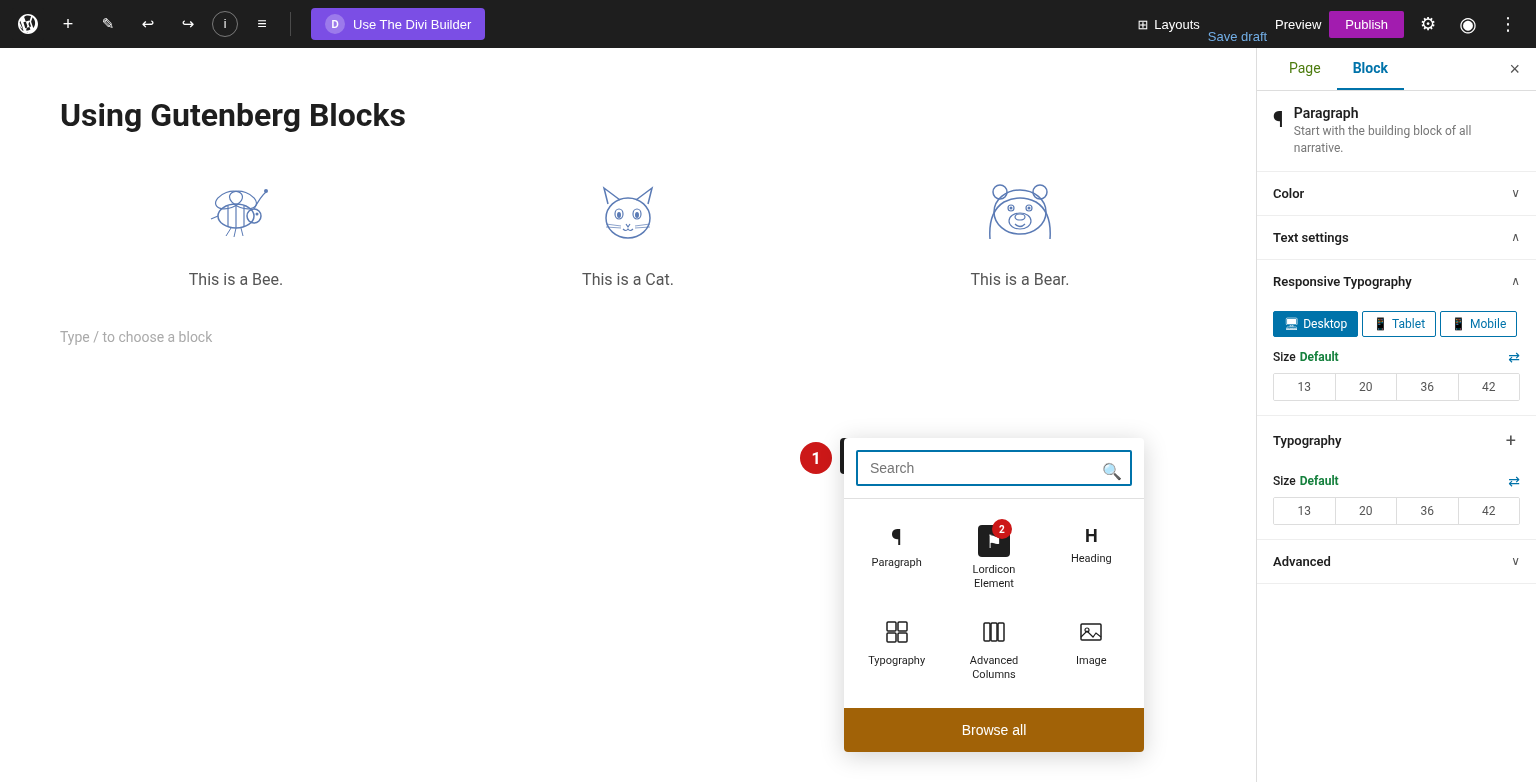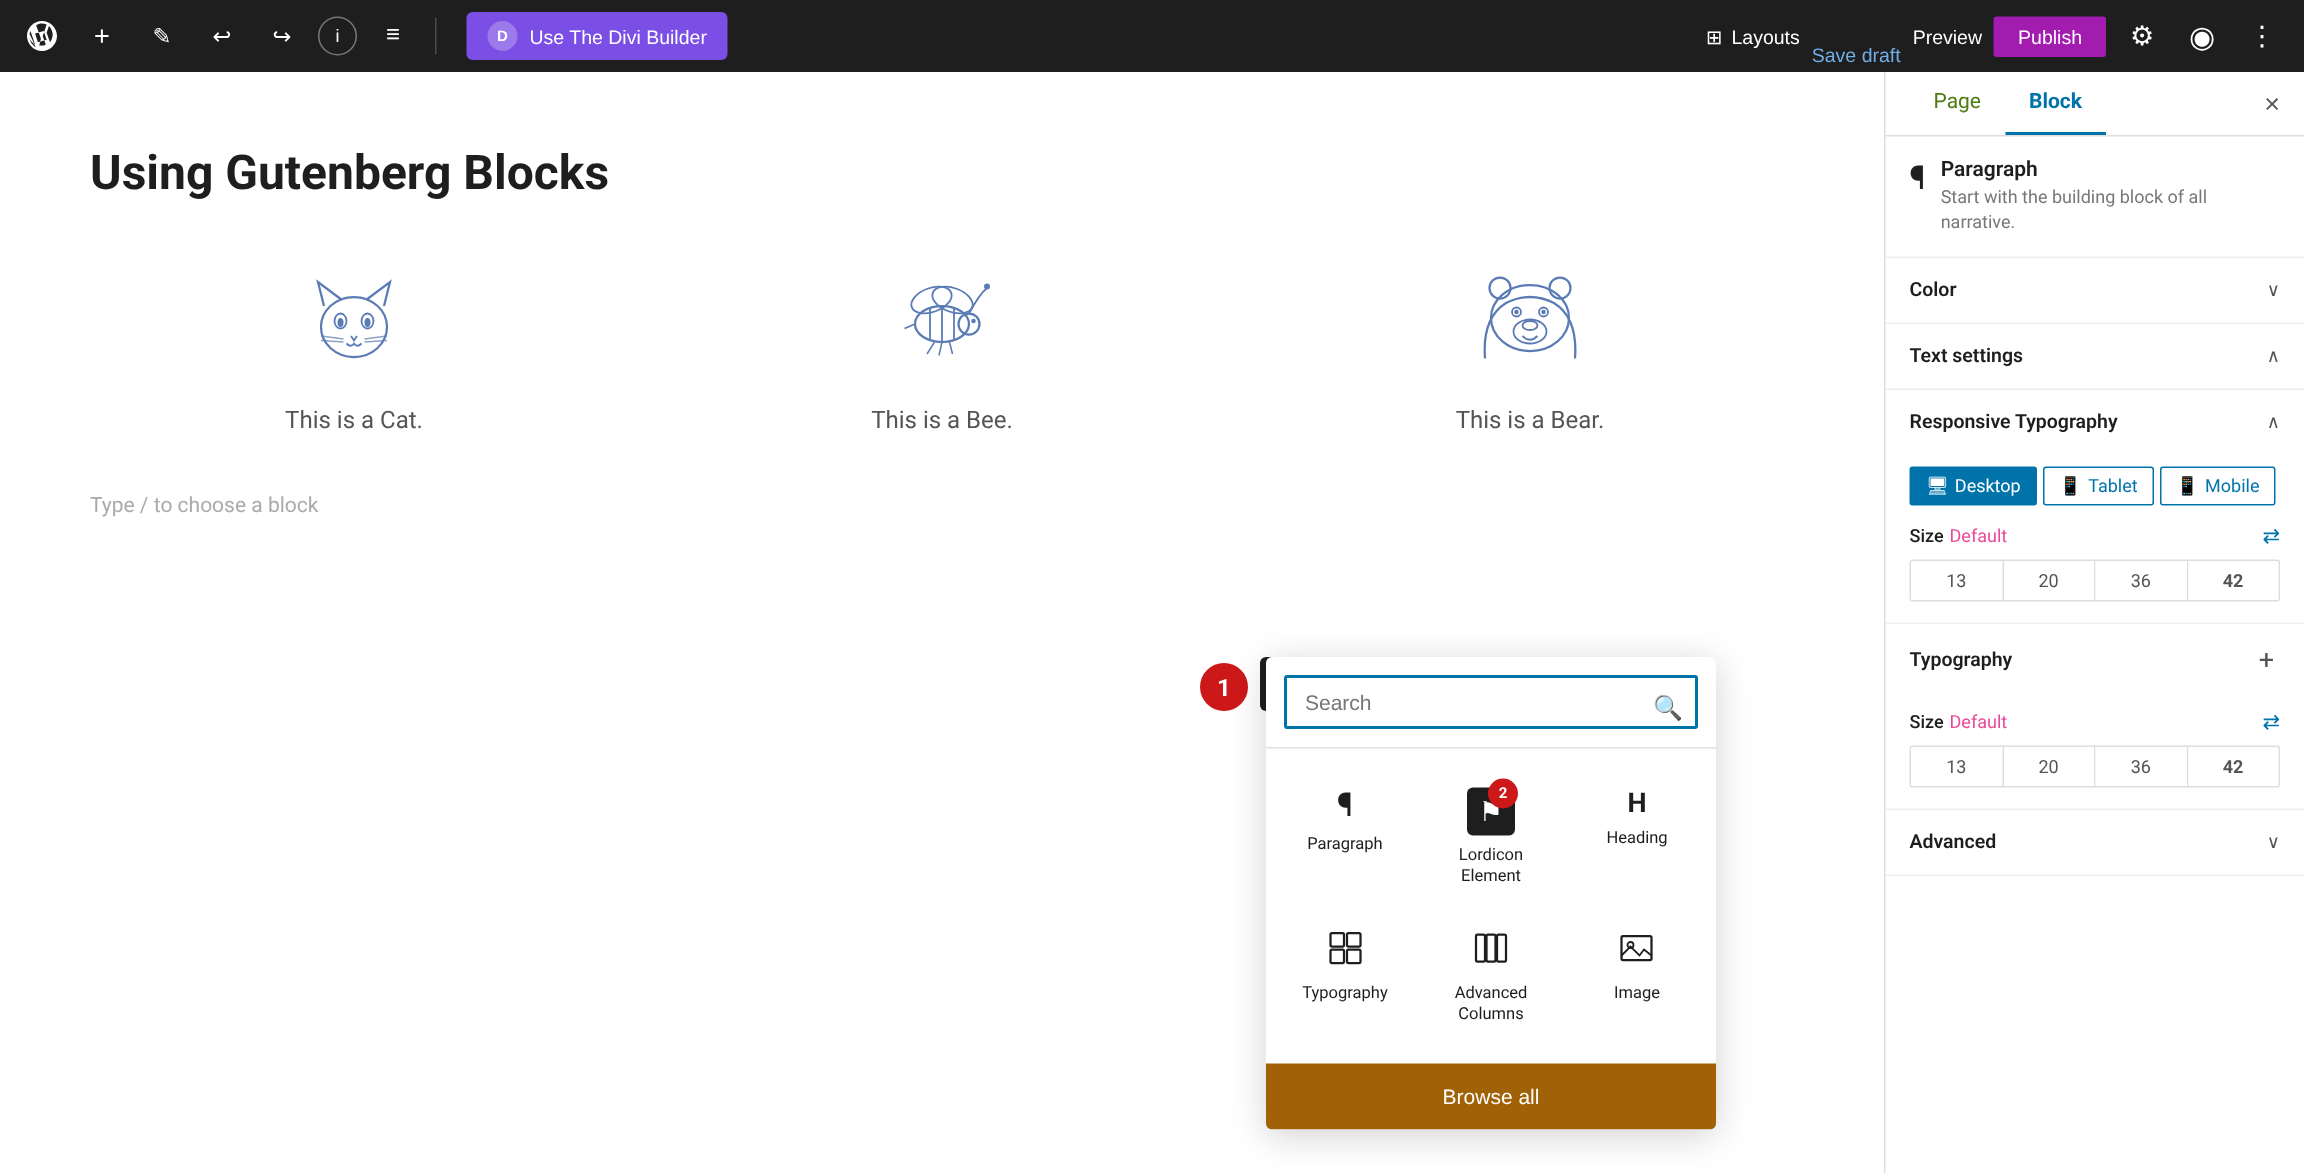--- a/index.html
+++ b/index.html
@@ -188,30 +188,30 @@
     .device-tab {
       display: flex; align-items: center; gap: 4px;
       padding: 5px 10px; border: 1px solid #0073aa; border-radius: 2px;
       font-size: 12px; cursor: pointer; color: #0073aa; background: white;
     }
     .device-tab.active { background: #0073aa; color: white; }
     .device-tab-icon { font-size: 12px; }
 
     .size-row { display: flex; align-items: center; margin-bottom: 8px; }
     .size-label { font-size: 12px; color: #1e1e1e; margin-right: 4px; font-weight: 500; }
-    .size-default { font-size: 12px; color: #ec4899; flex: 1; }
+    .size-default { font-size: 12px; color: #15803d; flex: 1; font-weight: bold; }
     .size-reset-btn { background: none; border: none; cursor: pointer; color: #0073aa; font-size: 14px; }
     .size-options {
       display: flex; border: 1px solid #ddd; border-radius: 2px; overflow: hidden;
     }
     .size-opt {
       flex: 1; padding: 6px 4px; text-align: center; font-size: 12px;
       border-right: 1px solid #ddd; cursor: pointer; color: #555; background: white;
     }
-    .size-opt:last-child { border-right: none; font-weight: bold; }
+    .size-opt:last-child { border-right: none; }
 
     
     .typography-content { padding: 8px 16px 14px; }
   </style>
 </head>
 <body>
 
 <div class="toolbar">
   <div class="toolbar-wp-logo">
     <svg class="wp-logo-svg" viewBox="0 0 20 20" xmlns="http://www.w3.org/2000/svg">
@@ -255,20 +255,50 @@
 
   <div class="editor" style="position: relative;">
     <h1 class="editor-title">Using Gutenberg Blocks</h1>
 
     <div class="columns-row">
 
       <div class="column">
         <div class="animal-img">
           <svg viewBox="0 0 120 80" width="120" height="80">
 
+            <ellipse cx="60" cy="42" rx="18" ry="12" fill="none" stroke="#5b7bb5" stroke-width="1.5"></ellipse>
+
+            <line x1="52" y1="32" x2="52" y2="52" stroke="#5b7bb5" stroke-width="1.2"></line>
+            <line x1="60" y1="30" x2="60" y2="54" stroke="#5b7bb5" stroke-width="1.2"></line>
+            <line x1="68" y1="32" x2="68" y2="52" stroke="#5b7bb5" stroke-width="1.2"></line>
+
+            <circle cx="78" cy="42" r="7" fill="none" stroke="#5b7bb5" stroke-width="1.5"></circle>
+
+            <circle cx="81" cy="40" r="1.5" fill="#5b7bb5"></circle>
+
+            <ellipse cx="53" cy="26" rx="14" ry="8" fill="none" stroke="#5b7bb5" stroke-width="1.2" transform="rotate(-20 53 26)"></ellipse>
+            <ellipse cx="67" cy="26" rx="14" ry="8" fill="none" stroke="#5b7bb5" stroke-width="1.2" transform="rotate(20 67 26)"></ellipse>
+
+            <path d="M42 42 L35 45" stroke="#5b7bb5" stroke-width="1.2"></path>
+
+            <path d="M78 35 Q85 22 90 18" stroke="#5b7bb5" stroke-width="1.2" fill="none"></path>
+            <circle cx="90" cy="17" r="2" fill="#5b7bb5"></circle>
+
+            <path d="M55 54 L50 62" stroke="#5b7bb5" stroke-width="1" fill="none"></path>
+            <path d="M60 54 L58 63" stroke="#5b7bb5" stroke-width="1" fill="none"></path>
+            <path d="M65 54 L67 62" stroke="#5b7bb5" stroke-width="1" fill="none"></path>
+          </svg>
+        </div>
+        <div class="animal-label">This is a Bee.</div>
+      </div>
+
+      <div class="column">
+        <div class="animal-img">
+          <svg viewBox="0 0 120 80" width="120" height="80">
+
             <ellipse cx="60" cy="44" rx="22" ry="20" fill="none" stroke="#5b7bb5" stroke-width="1.5"></ellipse>
 
             <path d="M40 30 L36 14 L52 26" fill="none" stroke="#5b7bb5" stroke-width="1.5"></path>
             <path d="M80 30 L84 14 L68 26" fill="none" stroke="#5b7bb5" stroke-width="1.5"></path>
 
             <ellipse cx="51" cy="40" rx="4" ry="5" fill="none" stroke="#5b7bb5" stroke-width="1.2"></ellipse>
             <ellipse cx="69" cy="40" rx="4" ry="5" fill="none" stroke="#5b7bb5" stroke-width="1.2"></ellipse>
 
             <ellipse cx="51" cy="41" rx="2" ry="3" fill="#5b7bb5"></ellipse>
             <ellipse cx="69" cy="41" rx="2" ry="3" fill="#5b7bb5"></ellipse>
@@ -277,50 +307,20 @@
 
             <path d="M55 55 Q58 58 60 55 Q62 58 65 55" fill="none" stroke="#5b7bb5" stroke-width="1.2"></path>
 
             <line x1="38" y1="50" x2="53" y2="52" stroke="#5b7bb5" stroke-width="1" opacity="0.7"></line>
             <line x1="38" y1="53" x2="53" y2="54" stroke="#5b7bb5" stroke-width="1" opacity="0.7"></line>
             <line x1="67" y1="52" x2="82" y2="50" stroke="#5b7bb5" stroke-width="1" opacity="0.7"></line>
             <line x1="67" y1="54" x2="82" y2="53" stroke="#5b7bb5" stroke-width="1" opacity="0.7"></line>
           </svg>
         </div>
         <div class="animal-label">This is a Cat.</div>
-      </div>
-
-      <div class="column">
-        <div class="animal-img">
-          <svg viewBox="0 0 120 80" width="120" height="80">
-
-            <ellipse cx="60" cy="42" rx="18" ry="12" fill="none" stroke="#5b7bb5" stroke-width="1.5"></ellipse>
-
-            <line x1="52" y1="32" x2="52" y2="52" stroke="#5b7bb5" stroke-width="1.2"></line>
-            <line x1="60" y1="30" x2="60" y2="54" stroke="#5b7bb5" stroke-width="1.2"></line>
-            <line x1="68" y1="32" x2="68" y2="52" stroke="#5b7bb5" stroke-width="1.2"></line>
-
-            <circle cx="78" cy="42" r="7" fill="none" stroke="#5b7bb5" stroke-width="1.5"></circle>
-
-            <circle cx="81" cy="40" r="1.5" fill="#5b7bb5"></circle>
-
-            <ellipse cx="53" cy="26" rx="14" ry="8" fill="none" stroke="#5b7bb5" stroke-width="1.2" transform="rotate(-20 53 26)"></ellipse>
-            <ellipse cx="67" cy="26" rx="14" ry="8" fill="none" stroke="#5b7bb5" stroke-width="1.2" transform="rotate(20 67 26)"></ellipse>
-
-            <path d="M42 42 L35 45" stroke="#5b7bb5" stroke-width="1.2"></path>
-
-            <path d="M78 35 Q85 22 90 18" stroke="#5b7bb5" stroke-width="1.2" fill="none"></path>
-            <circle cx="90" cy="17" r="2" fill="#5b7bb5"></circle>
-
-            <path d="M55 54 L50 62" stroke="#5b7bb5" stroke-width="1" fill="none"></path>
-            <path d="M60 54 L58 63" stroke="#5b7bb5" stroke-width="1" fill="none"></path>
-            <path d="M65 54 L67 62" stroke="#5b7bb5" stroke-width="1" fill="none"></path>
-          </svg>
-        </div>
-        <div class="animal-label">This is a Bee.</div>
       </div>
 
       <div class="column">
         <div class="animal-img">
           <svg viewBox="0 0 120 80" width="120" height="80">
 
             <path d="M30 65 Q28 38 44 28 Q60 20 76 28 Q92 38 90 65" fill="none" stroke="#5b7bb5" stroke-width="1.5"></path>
 
             <ellipse cx="60" cy="38" rx="26" ry="22" fill="none" stroke="#5b7bb5" stroke-width="1.5"></ellipse>
 

